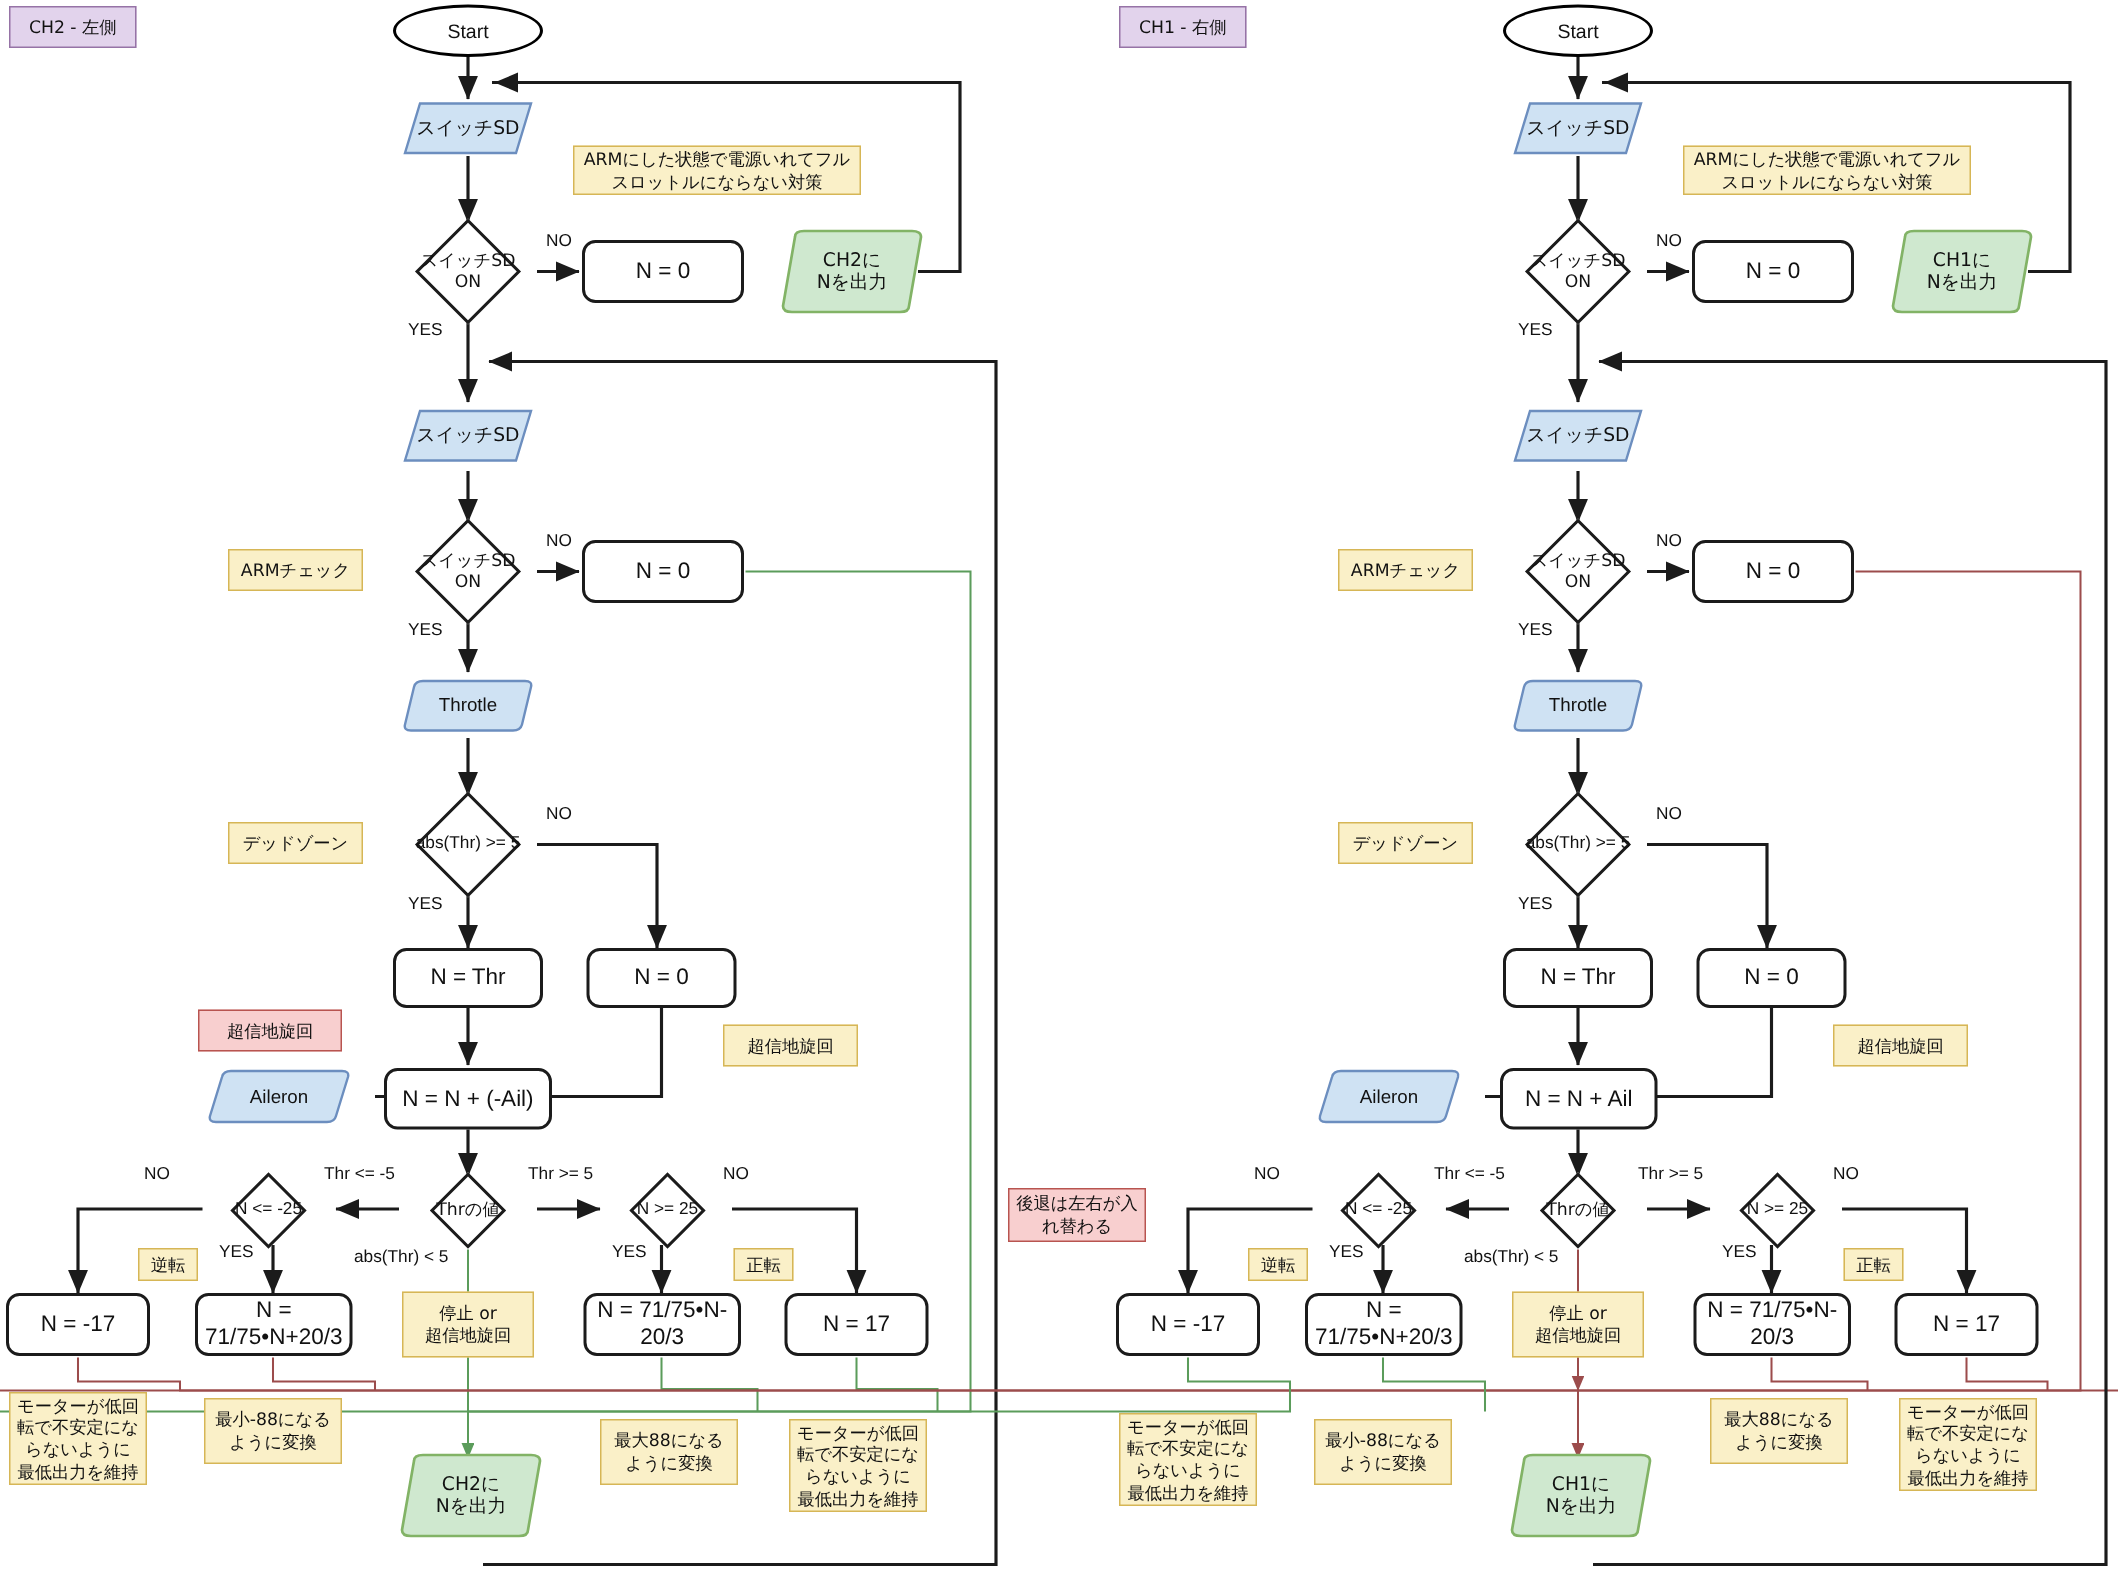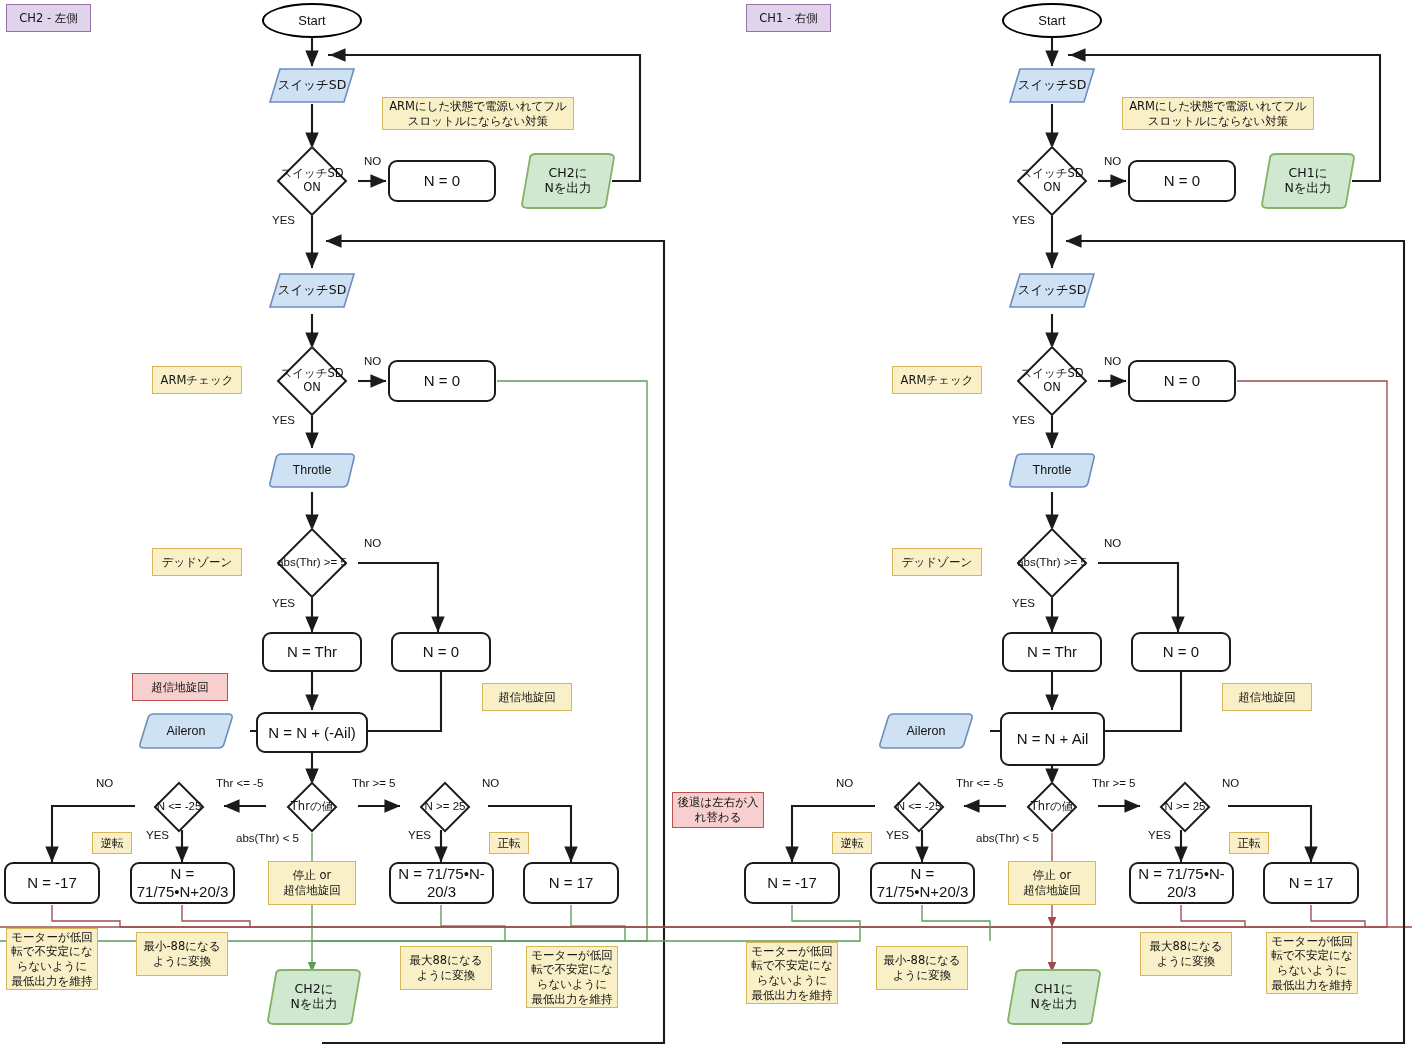--- a/index.html
+++ b/index.html
@@ -349,21 +349,21 @@
   <div class="node proc" style="left:1131px;top:632px;width:100px;height:40px;">N = 0</div>
   <div class="note yellow jp" style="left:1222px;top:683px;width:90px;height:28px;">超信地旋回</div>
 
   <div class="node pgram" style="left:878px;top:712px;width:96px;height:38px;">
     <svg class="pshape" viewBox="0 0 96 38" preserveAspectRatio="none">
         <path d="M16,2 Q11,2 10,6 L2,32 Q1,36 6,36 L80,36 Q85,36 86,32 L94,6 Q95,2 90,2 Z" fill="#cfe2f3" stroke="#6c8ebf" stroke-width="1.6"></path>
       </svg>
     <span class="ptx">Aileron</span>
   </div>
 
-  <div class="node proc" style="left:1000px;top:712px;width:105px;height:54px;">N = N + Ail</div>
+  <div class="node proc" style="left:1000px;top:712px;width:105px;height:41px;">N = N + Ail</div>
 
   <div class="node dec" style="left:1006px;top:784px;width:92px;height:46px;">
     <span class="dsq" style="width:32px;height:32px;"></span>
     <span class="dtx jp">Thrの値</span>
   </div>
   <div class="elabel" style="left:956px;top:777px;">Thr &lt;= -5</div>
   <div class="elabel" style="left:1092px;top:777px;">Thr &gt;= 5</div>
   <div class="elabel" style="left:976px;top:832px;">abs(Thr) &lt; 5</div>
 
   <div class="node dec" style="left:873px;top:784px;width:92px;height:46px;">

